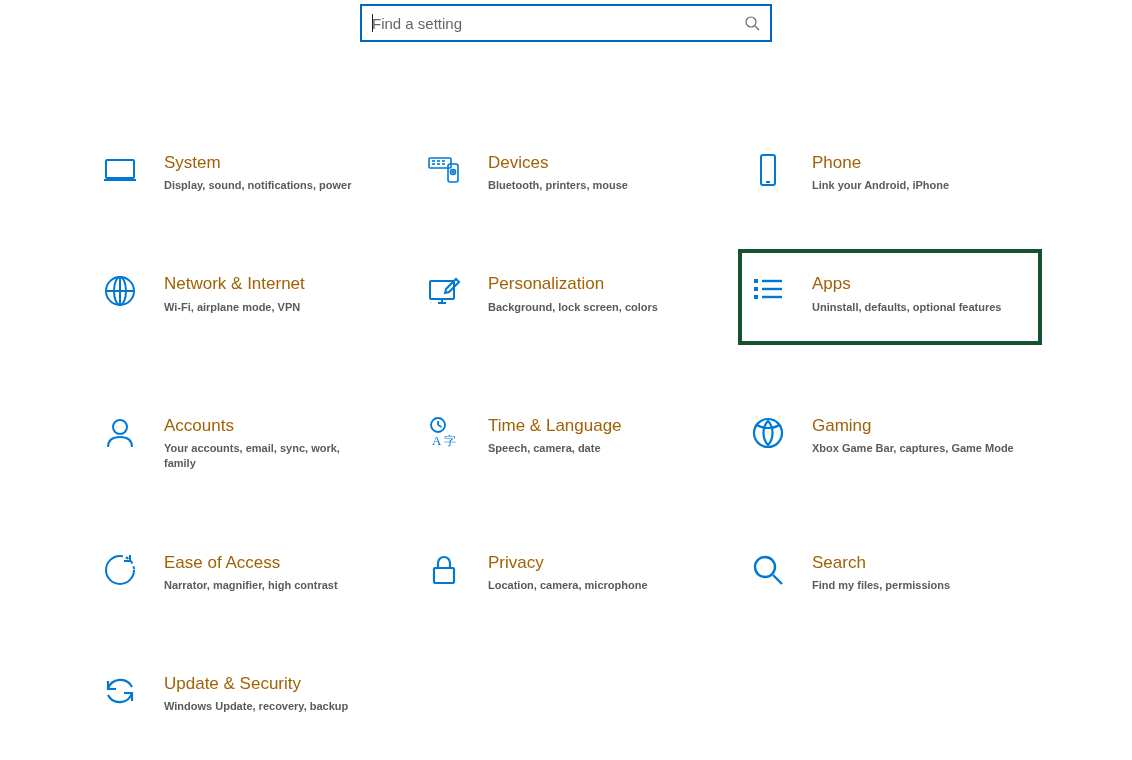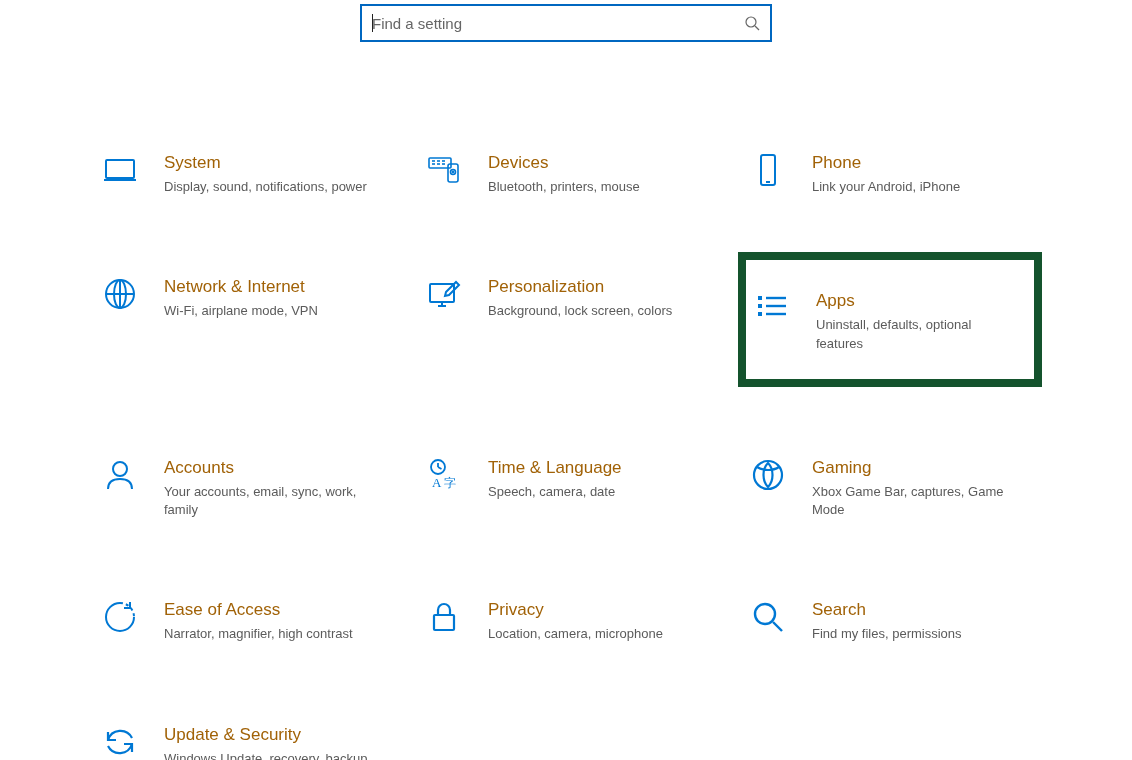--- a/index.html
+++ b/index.html
@@ -54,44 +54,45 @@
     }
     .tile {
       display: flex;
       align-items: flex-start;
       gap: 26px;
       padding: 6px 8px;
       border: 4px solid transparent;
       position: relative;
     }
     .tile.highlighted {
-      border: 8px solid #14532d;
-      padding: 30px 8px 26px 8px;
+      border: 4px solid #14532d;
+      padding: 20px 8px 26px 8px;
       margin-top: -14px;
     }
     .icon {
       width: 36px;
       height: 36px;
       flex-shrink: 0;
       color: #0078d4;
       display:flex;align-items:center;justify-content:center;
     }
     .icon svg { width: 100%; height: 100%; }
     .text-col { flex: 1; padding-right: 10px; min-width:0; }
     .tile-title {
       font-size: 17px;
       color: #a16207;
       font-weight: 400;
       margin-bottom: 4px;
       line-height:1.3;
     }
     .tile-desc {
-      font-size: 13px;
+      font-size: 11px;
       color: #5b5b5b;
       line-height: 1.4;
+      font-weight: bold;
     }
   </style>
 </head>
 <body>
 
 <div class="search-wrapper">
   <div class="search-box">
     <span class="caret"></span>
     <input class="search-input" type="text" placeholder="Find a setting" style="">
     <span class="search-icon-holder">

